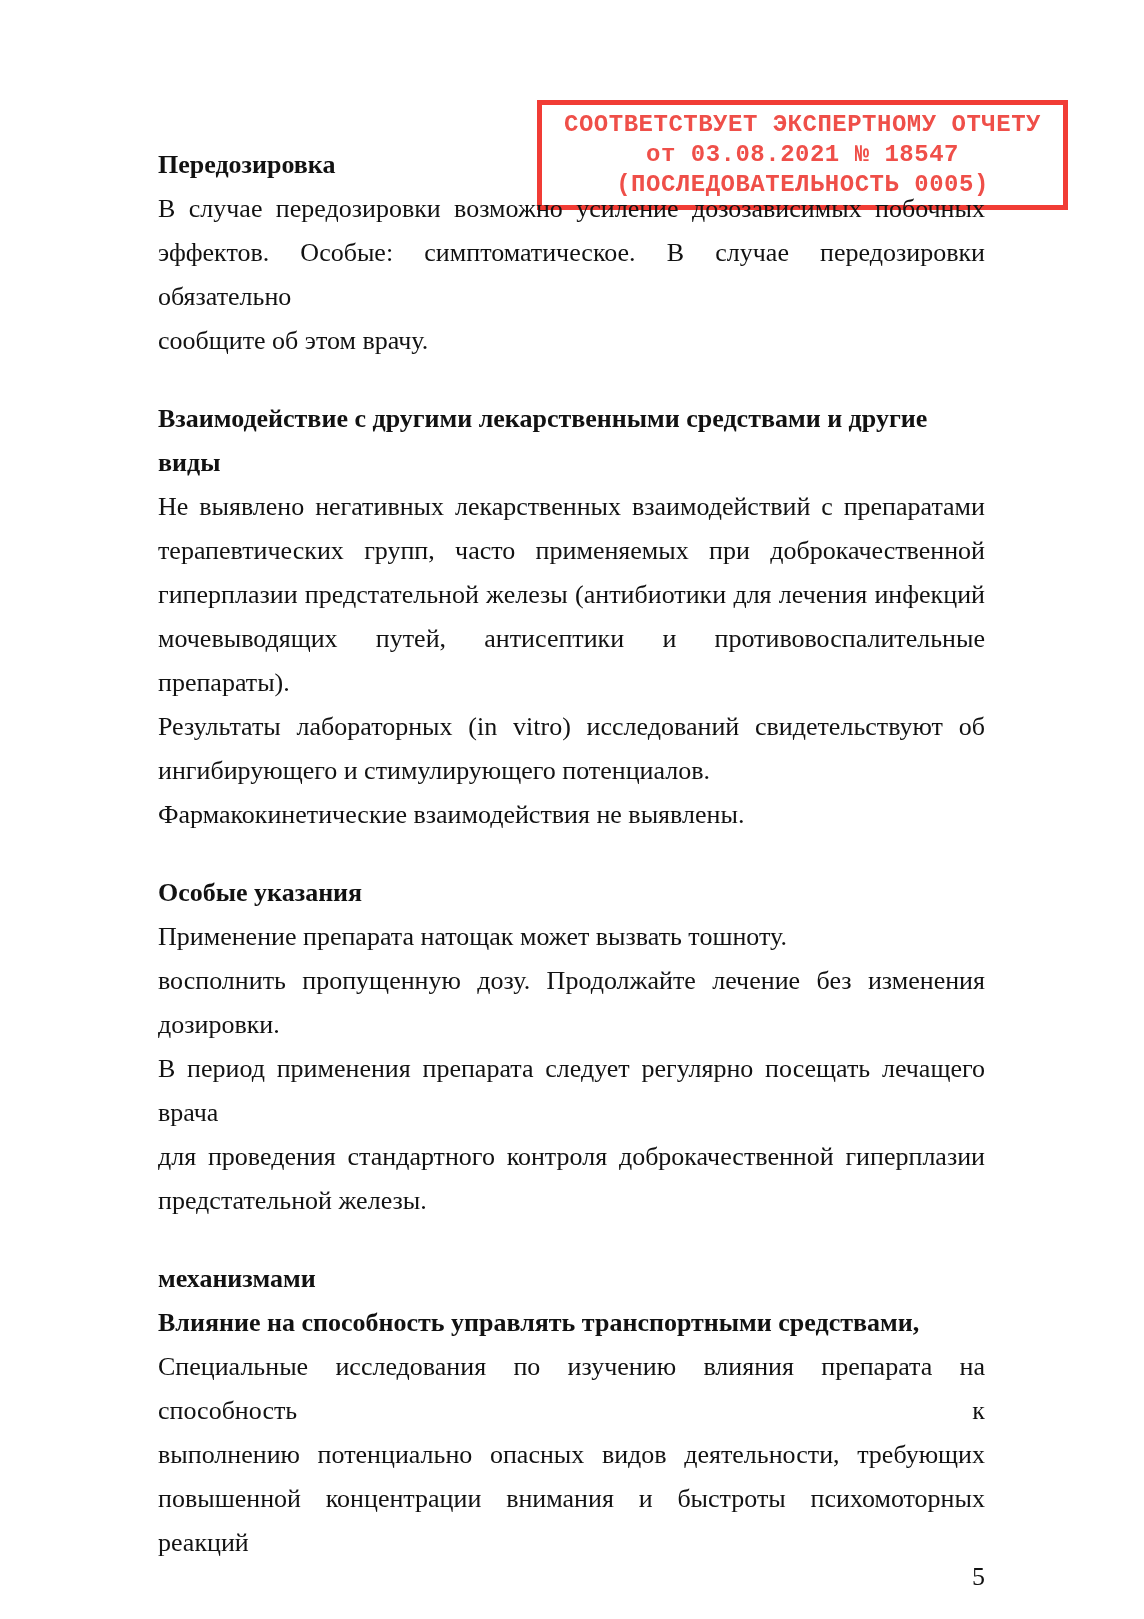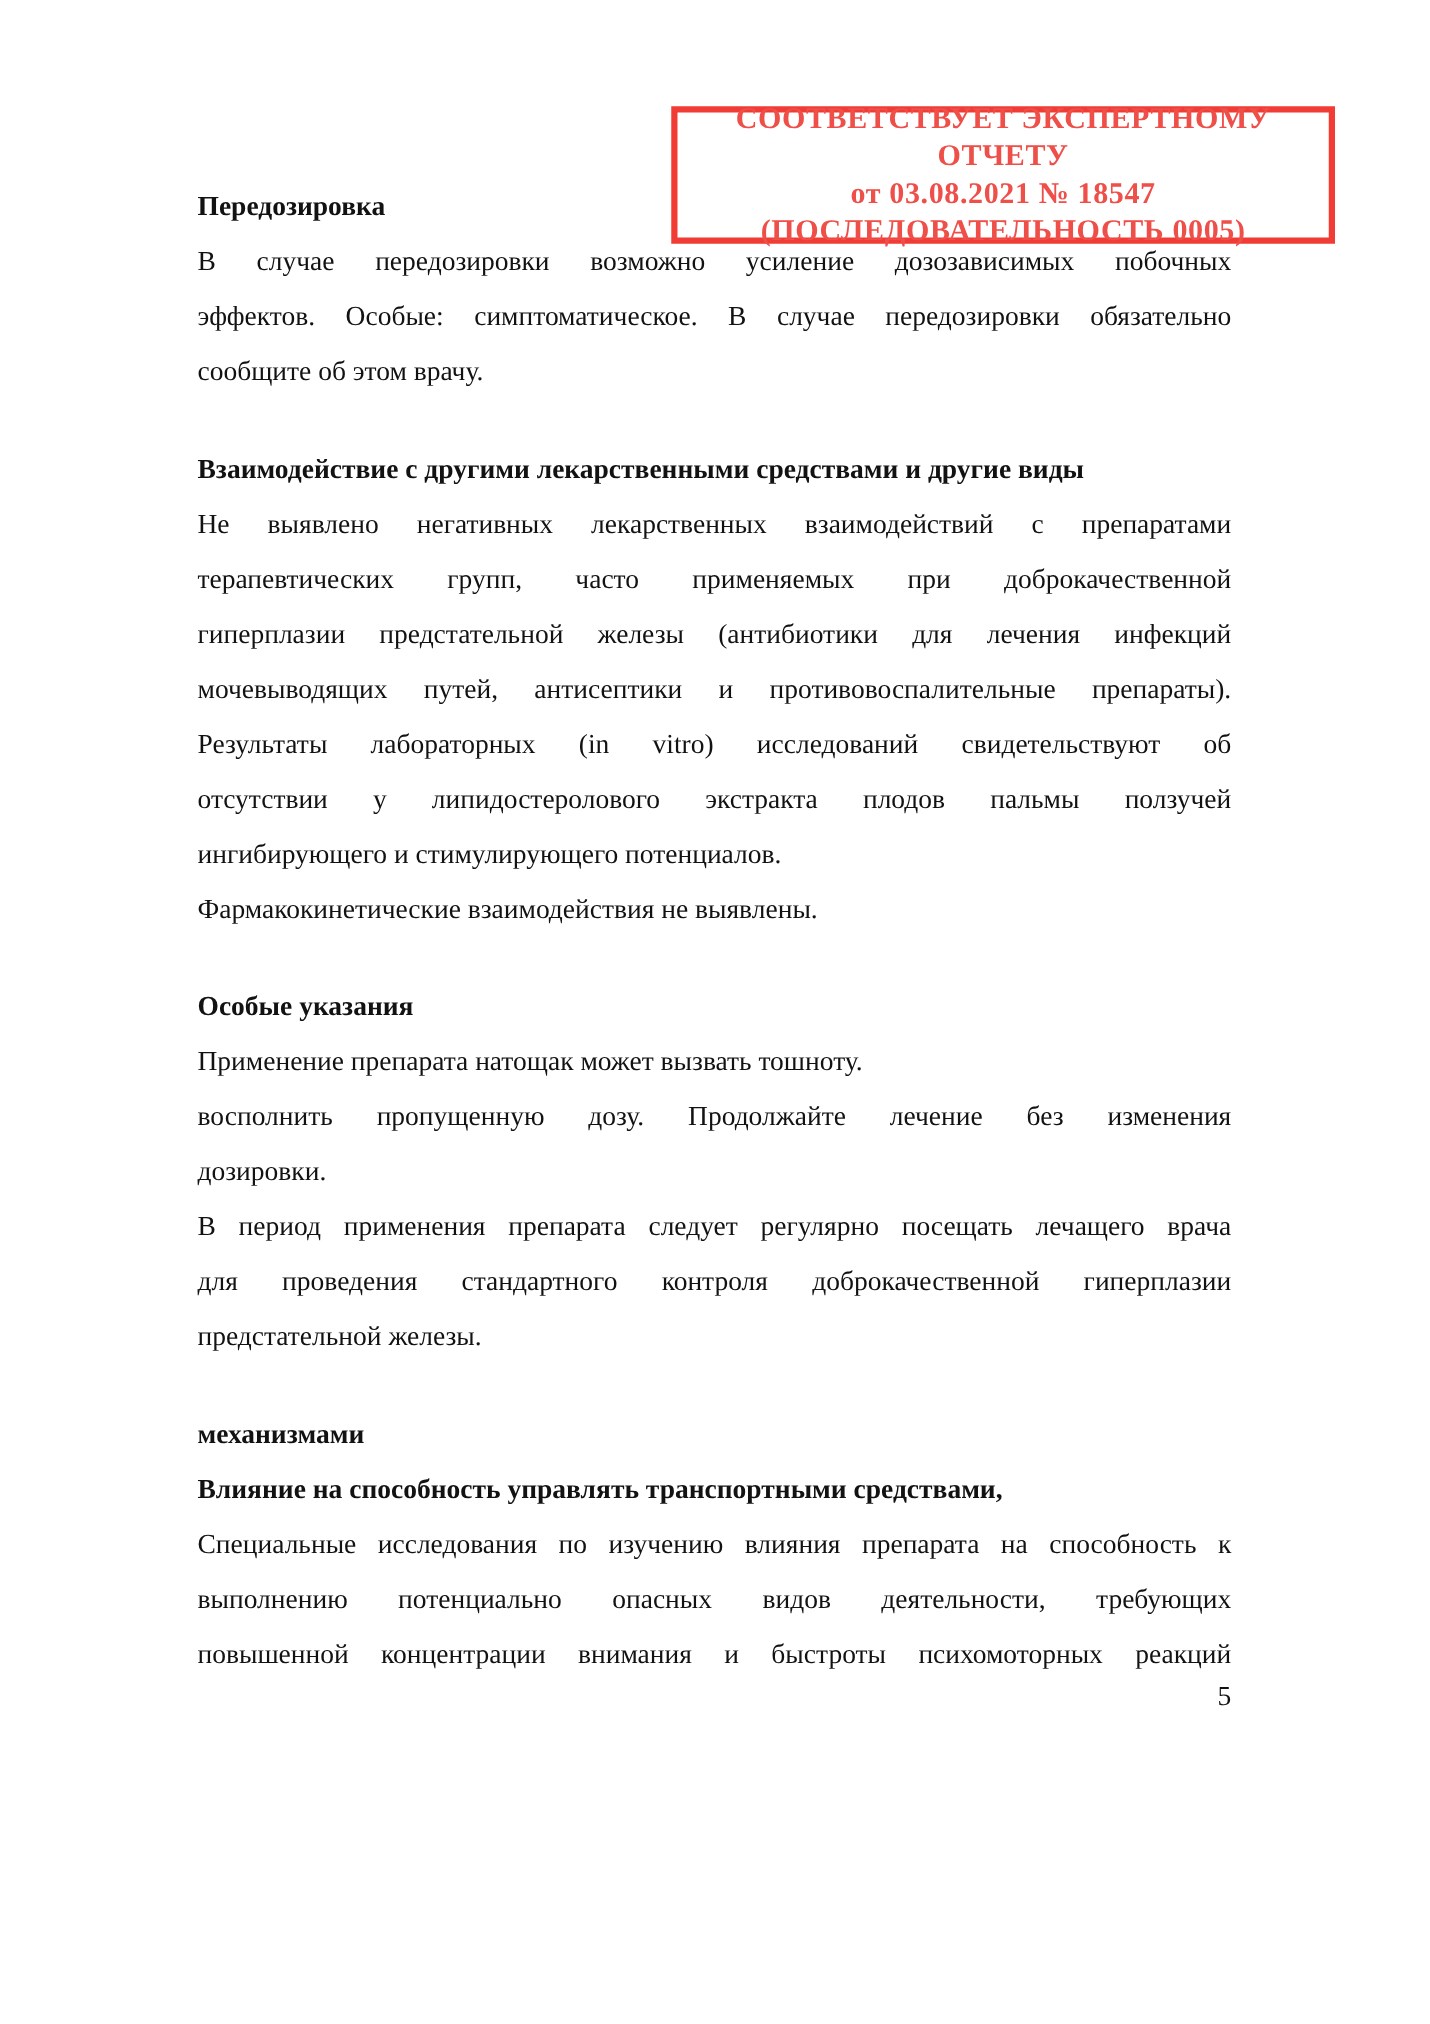--- a/index.html
+++ b/index.html
@@ -16,43 +16,43 @@
   .doc {
     position: absolute;
     left: 158px;
     top: 143px;
     width: 827px;
   }
   .block { margin: 0; }
   .block.heading { font-weight: 700; margin-top: 34px; }
   .doc > .block:first-child { margin-top: 0; }
   .line {
-    font-size: 22px;
+    font-size: 26px;
     line-height: 44px;
   }
   .line.j { text-align: justify; text-align-last: justify; text-justify: inter-word; }
   .line.l { text-align: left; }
   .line.r { text-align: right; }
   .block.pagenum { margin-top: -8px; }
   .block.pagenum .line { line-height: 40px; }
   
   .stamp {
     position: absolute;
     left: 537px;
-    top: 85px;
+    top: 100px;
     width: 531px;
     height: 110px;
     box-sizing: border-box;
     border: 5px solid #f13c35;
     background: transparent;
     display: flex;
     flex-direction: column;
     justify-content: center;
     text-align: center;
-    font-family: Liberation Serif, serif;
+    font-family: Liberation Mono, monospace;
     font-weight: 700;
     color: #ef4f49;
   }
   .stamp-line {
     font-size: 24px;
     line-height: 30px;
     letter-spacing: 0.5px;
   }
 </style>
 </head>
@@ -77,21 +77,20 @@
       </div>
       <div class="block heading">
         <div class="line l">Взаимодействие с другими лекарственными средствами и другие виды</div>
       </div>
       <div class="block paragraph">
         <div class="line j">Не выявлено негативных лекарственных взаимодействий с препаратами</div>
         <div class="line j">терапевтических групп, часто применяемых при доброкачественной</div>
         <div class="line j">гиперплазии предстательной железы (антибиотики для лечения инфекций</div>
         <div class="line j">мочевыводящих путей, антисептики и противовоспалительные препараты).</div>
         <div class="line j">Результаты лабораторных (in vitro) исследований свидетельствуют об</div>
-        <div class="line j">отсутствии у липидостеролового экстракта плодов пальмы ползучей</div>
         <div class="line l">ингибирующего и стимулирующего потенциалов.</div>
       </div>
       <div class="block paragraph">
         <div class="line l">Фармакокинетические взаимодействия не выявлены.</div>
       </div>
       <div class="block heading">
         <div class="line l">Особые указания</div>
       </div>
       <div class="block paragraph">
         <div class="line l">Применение препарата натощак может вызвать тошноту.</div>

